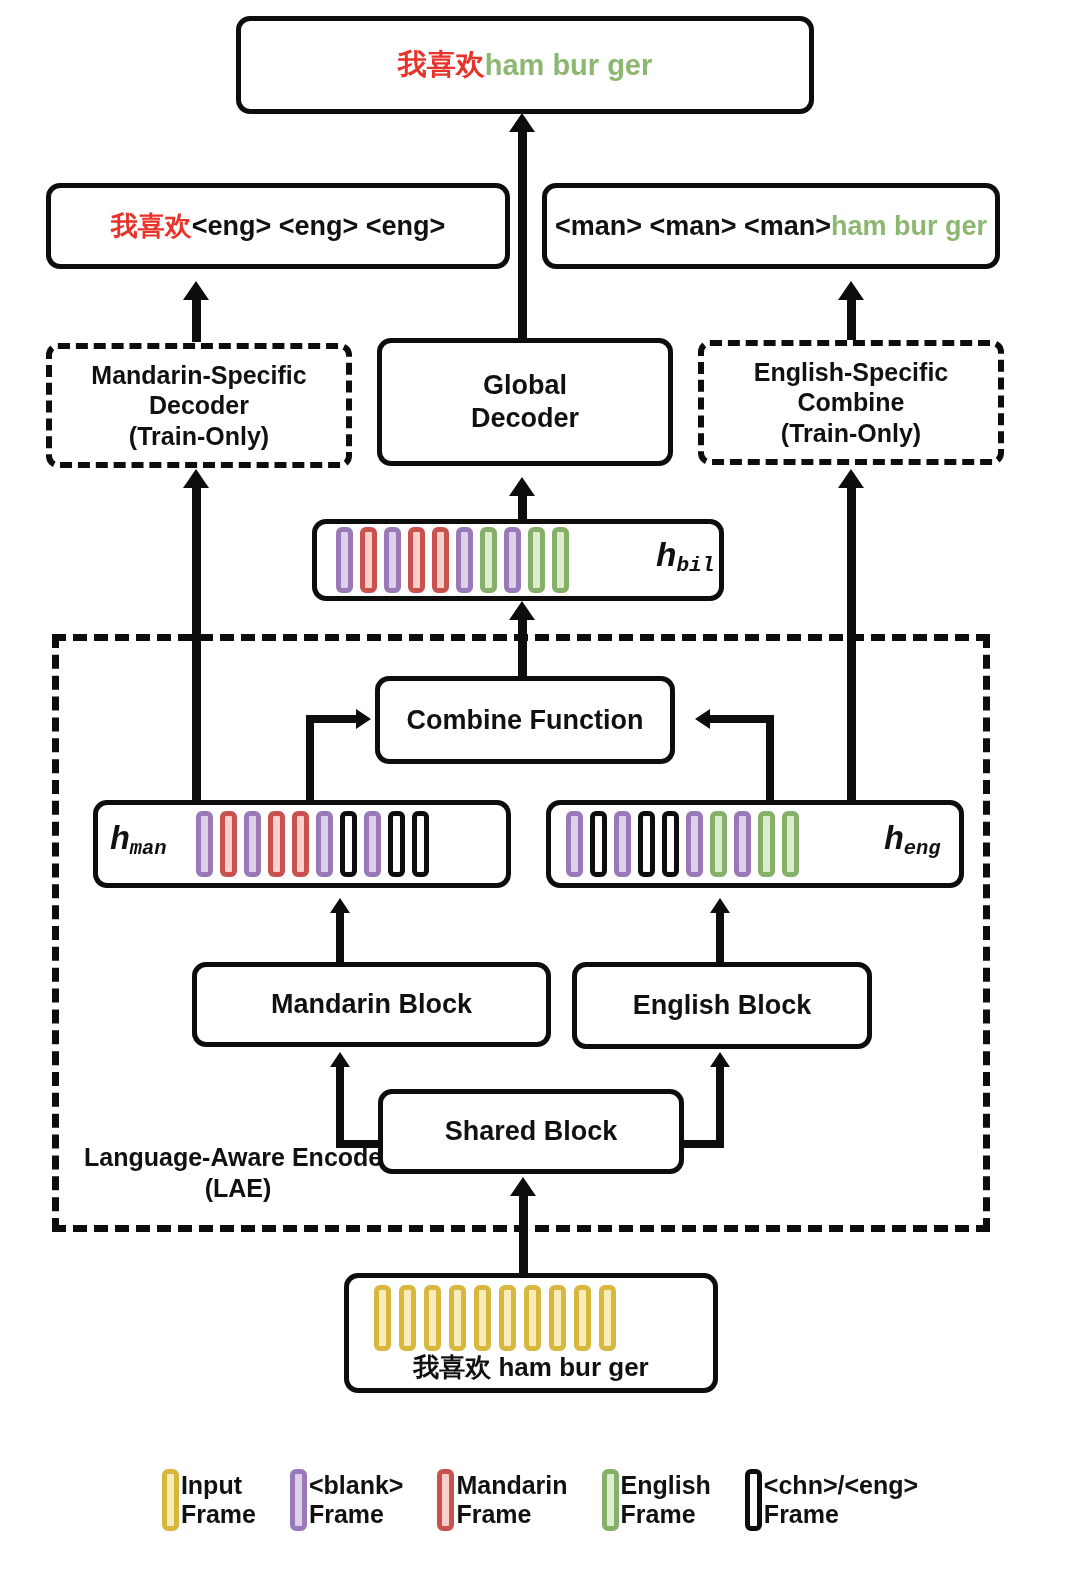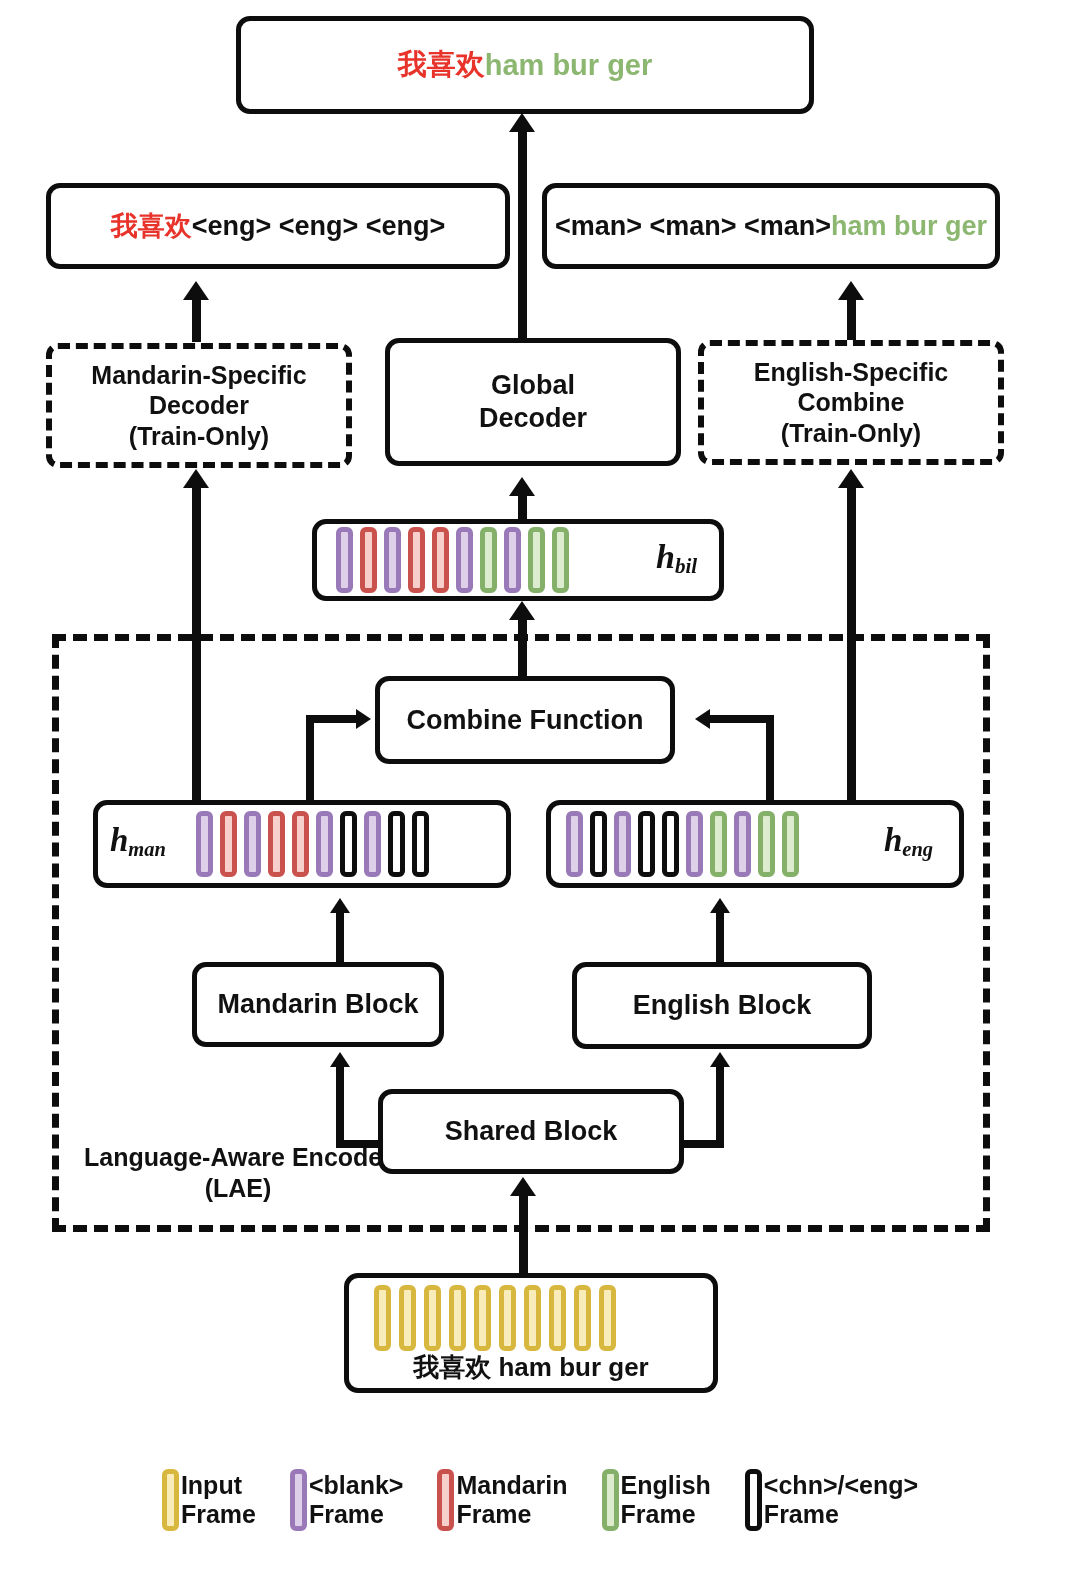--- a/index.html
+++ b/index.html
@@ -65,21 +65,21 @@
   }
   .frame.purple{border-color:#9a79b8;background:#dfd0ea;}
   .frame.red{border-color:#c9514e;background:#f7cfcb;}
   .frame.green{border-color:#84b06a;background:#ddeccf;}
   .frame.black{border-color:#0d0d0d;background:#ffffff;}
   .frame.gold{border-color:#d8b73f;background:#f7ecba;}
 
   .hlabel{
     position:absolute;
     font-style:italic;
-    font-family:Liberation Serif, serif;
+    font-family:Liberation Mono, monospace;
     font-weight:600;
     color:#111;
     z-index:5;
     white-space:nowrap;
   }
   .hlabel .sub{font-size:0.62em;vertical-align:-0.25em;}
 
   
   .ln{position:absolute;background:#0d0d0d;z-index:2;}
   .arrow{
@@ -167,21 +167,21 @@
   <div class="ln" style="left:192px;top:300px;width:9px;height:42px;"></div>
   <div class="arrow" style="left:183px;top:281px;"></div>
 
   <div class="ln" style="left:847px;top:300px;width:9px;height:42px;"></div>
   <div class="arrow" style="left:838px;top:281px;"></div>
 
   <div class="box dashed" style="left:46px;top:343px;width:306px;height:125px;font-size:25px;line-height:1.22;white-space:pre-line;">Mandarin-Specific
 Decoder
 (Train-Only)</div>
 
-  <div class="box" style="left:377px;top:338px;width:296px;height:128px;font-size:27px;line-height:1.22;white-space:pre-line;margin-left:8px;">Global
+  <div class="box" style="left:377px;top:338px;width:296px;height:128px;font-size:27px;line-height:1.22;white-space:pre-line;">Global
 Decoder</div>
 
   <div class="box dashed" style="left:698px;top:340px;width:306px;height:125px;font-size:25px;line-height:1.22;white-space:pre-line;">English-Specific
 Combine
 (Train-Only)</div>
 
   <div class="ln" style="left:518px;top:495px;width:9px;height:30px;"></div>
   <div class="arrow" style="left:509px;top:477px;"></div>
 
   <div class="box" style="left:312px;top:519px;width:412px;height:82px;"></div>
@@ -247,21 +247,21 @@
   <div class="hlabel" style="left:884px;top:822px;font-size:33px;">
     <span>h</span><span class="sub">eng</span>
   </div>
 
   <div class="ln" style="left:192px;top:488px;width:9px;height:318px;"></div>
   <div class="arrow" style="left:183px;top:469px;"></div>
 
   <div class="ln" style="left:847px;top:488px;width:9px;height:318px;"></div>
   <div class="arrow" style="left:838px;top:469px;"></div>
 
-  <div class="box" style="left:192px;top:962px;width:252px;height:85px;font-size:27px;text-align:center;">Mandarin Block</div>
+  <div class="box" style="left:192px;top:962px;width:359px;height:85px;font-size:27px;text-align:center;">Mandarin Block</div>
 
   <div class="box" style="left:572px;top:962px;width:300px;height:87px;font-size:27px;">English Block</div>
 
   <div class="ln" style="left:336px;top:912px;width:8px;height:52px;"></div>
   <div class="arrow thin" style="left:330px;top:898px;"></div>
 
   <div class="ln" style="left:716px;top:912px;width:8px;height:52px;"></div>
   <div class="arrow thin" style="left:710px;top:898px;"></div>
 
   <div class="box" style="left:378px;top:1089px;width:306px;height:85px;font-size:27px;">Shared Block</div>

